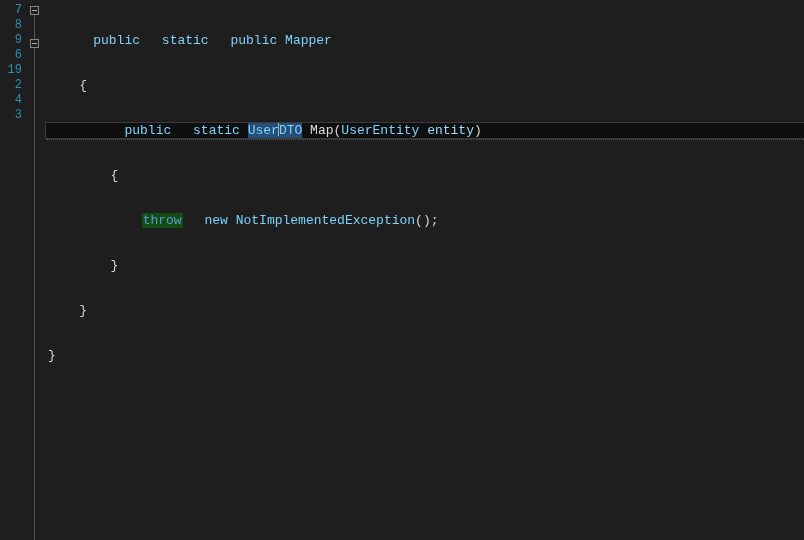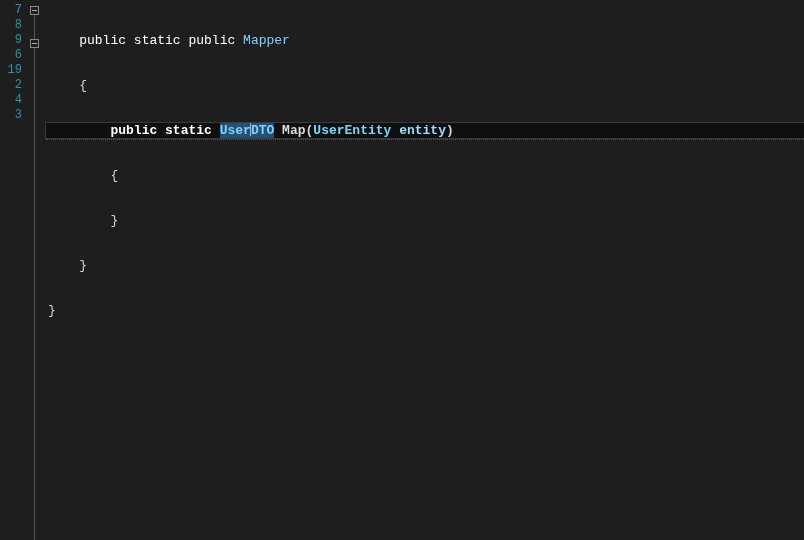--- a/index.html
+++ b/index.html
@@ -68,30 +68,29 @@
     position: relative;
   }
   .code-line {
     height: 15px;
     position: relative;
     padding-left: 2px;
   }
   .code-line.current {
     background: #0f0f0f;
     outline: 1px solid #3a3a3a;
-    font-weight: bold;
   }
   .code-line.current::after {
     content:'';
     position:absolute;
     left:0; right:0; bottom:-2px;
     height:1px;
     border-bottom: 1px dotted #555;
   }
-  .kw { color: #ffffff; }
+  .kw { color: #7dd3fc; margin-left: 14px; }
   .type { color: #7dd3fc; }
   .ident { color: #dcdcdc; }
   .punc { color: #d4d4d4; }
   .param { color: #9cdcfe; }
   .throw-hl { background: #144d14; color: #569cd6; padding: 0 1px; }
   .sel { background: #264f78; }
   .caret {
     display: inline-block;
     width: 1px;
     height: 13px;
@@ -129,17 +128,18 @@
     <div class="fold-spacer"></div>
     <div class="fold-spacer"></div>
     <div class="fold-spacer"></div>
   </div>
 
   <div class="code">
     <div class="code-line"><span>    </span><span class="kw">public</span> <span class="kw">static</span> <span class="kw">public</span> <span class="type">Mapper</span></div>
     <div class="code-line"><span>    </span><span class="punc">{</span></div>
     <div class="code-line current"><span>        </span><span class="kw">public</span> <span class="kw">static</span> <span class="sel"><span class="type">User</span></span><span class="caret"></span><span class="sel"><span class="type">DTO</span></span> <span class="ident">Map</span><span class="punc">(</span><span class="type">UserEntity</span> <span class="param">entity</span><span class="punc">)</span></div>
     <div class="code-line"><span>        </span><span class="punc">{</span></div>
+    <div class="code-line"><span>            </span><span class="throw-hl">throw</span> <span class="kw">new</span> <span class="type">NotImplementedException</span><span class="punc">()</span><span class="punc">;</span></div>
     <div class="code-line"><span>        </span><span class="punc">}</span></div>
     <div class="code-line"><span>    </span><span class="punc">}</span></div>
     <div class="code-line"><span></span><span class="punc">}</span></div>
   </div>
 </div>
 
 </body></html>

